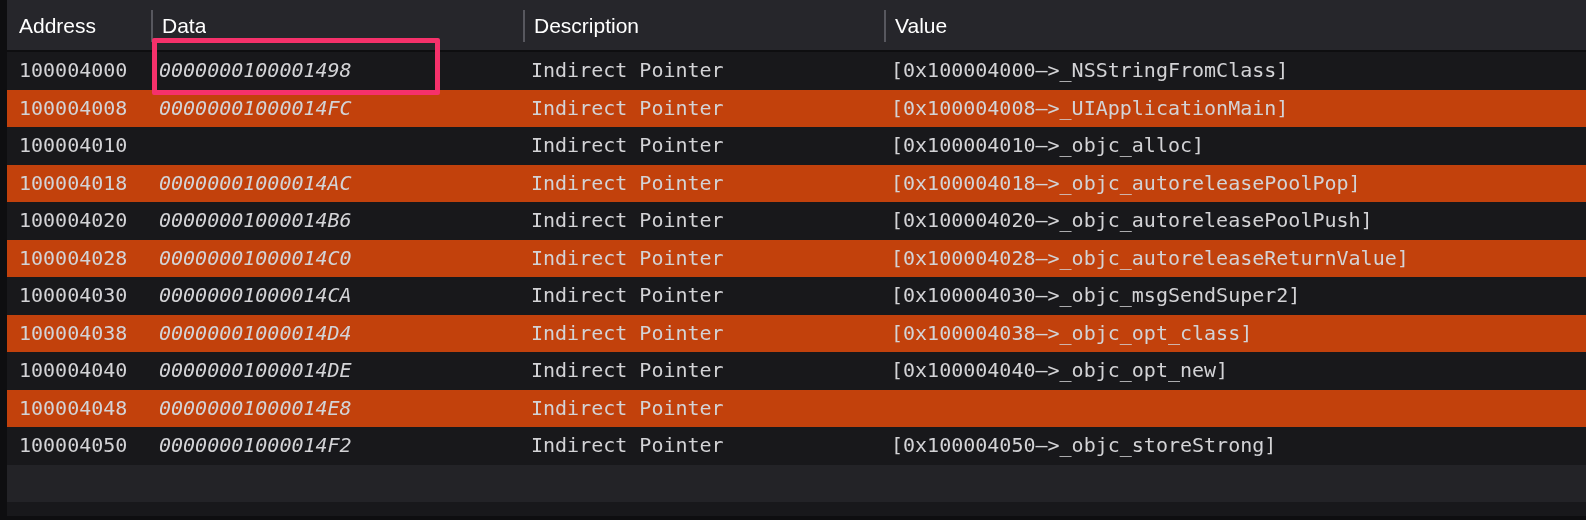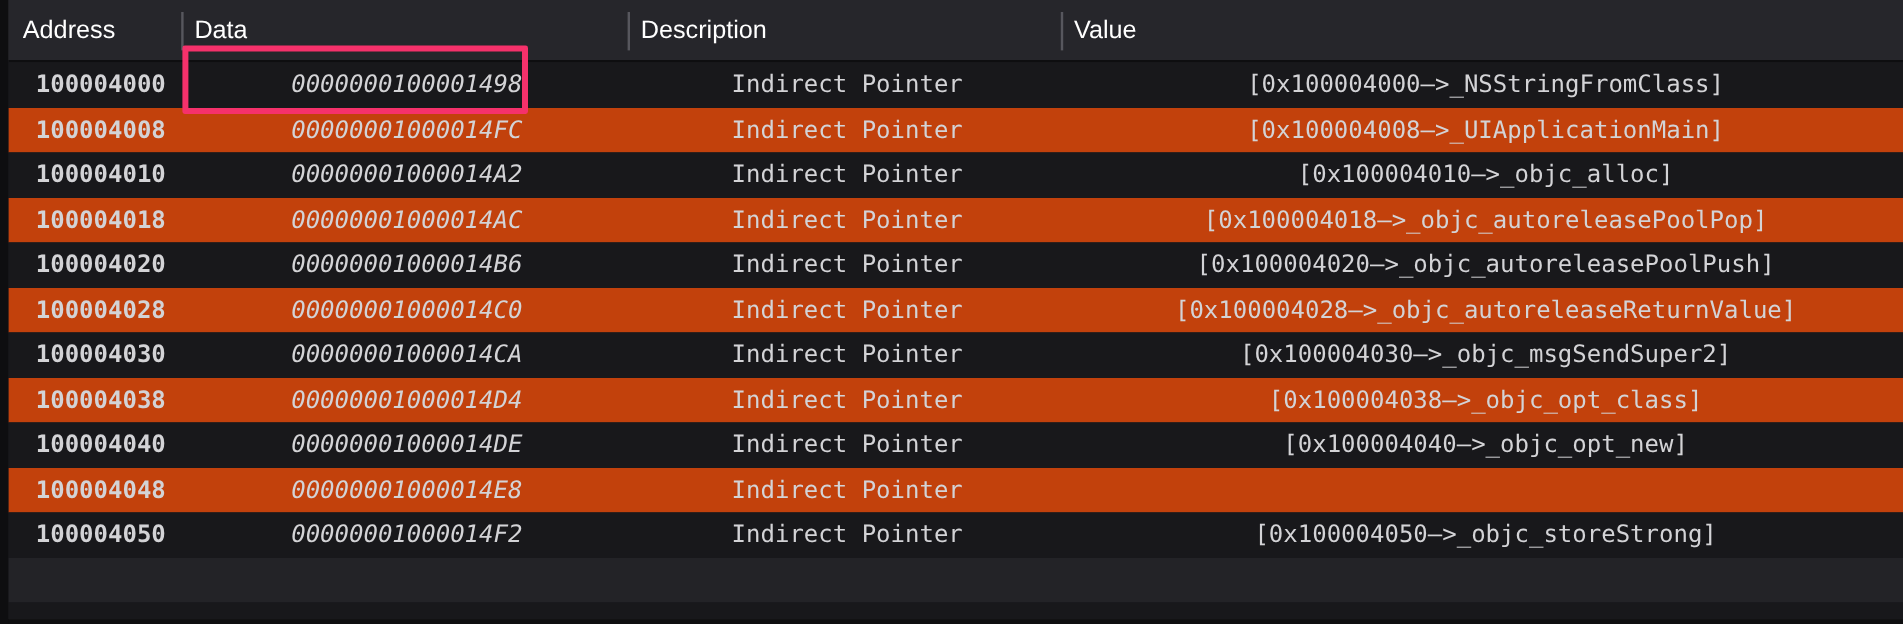--- a/index.html
+++ b/index.html
@@ -16,21 +16,20 @@
   }
 
   #disasm-panel {
     position: relative;
     width: 1586px;
     height: 520px;
     background: #1c1c1f;
     box-sizing: border-box;
     border-left: 7px solid #0e0e10;
     border-bottom: 4px solid #0e0e10;
-    text-align: center;
   }
 
   
   #table-header {
     position: relative;
     height: 52px;
     background: #26262b;
     box-sizing: border-box;
     border-bottom: 2px solid #0e0e10;
     color: #ffffff;
@@ -82,21 +81,21 @@
   .row.alt { background: #c2410c; }
 
   .cell {
     position: absolute;
     top: 0;
     height: 37.5px;
     line-height: 37.5px;
     overflow: hidden;
     white-space: nowrap;
   }
-  .c-address { left: 12px;  width: 130px; font-weight: bold; }
+  .c-address { left: 12px;  width: 130px; }
   .c-data    { left: 152px; width: 360px; font-style: italic; }
   .c-desc    { left: 524px; width: 350px; }
   .c-value   { left: 884px; width: 694px; text-overflow: clip; }
 
   
   .filler {
     position: relative;
     height: 37.5px;
     background: #18181b;
   }
@@ -148,21 +147,20 @@
         <div class="cell c-value">[0x100004000–&gt;_NSStringFromClass]</div>
       </div>
       <div class="row alt">
         <div class="cell c-address">100004008</div>
         <div class="cell c-data">00000001000014FC</div>
         <div class="cell c-desc">Indirect Pointer</div>
         <div class="cell c-value">[0x100004008–&gt;_UIApplicationMain]</div>
       </div>
       <div class="row">
         <div class="cell c-address">100004010</div>
-        <div class="cell c-data">00000001000014A2</div>
         <div class="cell c-desc">Indirect Pointer</div>
         <div class="cell c-value">[0x100004010–&gt;_objc_alloc]</div>
       </div>
       <div class="row alt">
         <div class="cell c-address">100004018</div>
         <div class="cell c-data">00000001000014AC</div>
         <div class="cell c-desc">Indirect Pointer</div>
         <div class="cell c-value">[0x100004018–&gt;_objc_autoreleasePoolPop]</div>
       </div>
       <div class="row">

